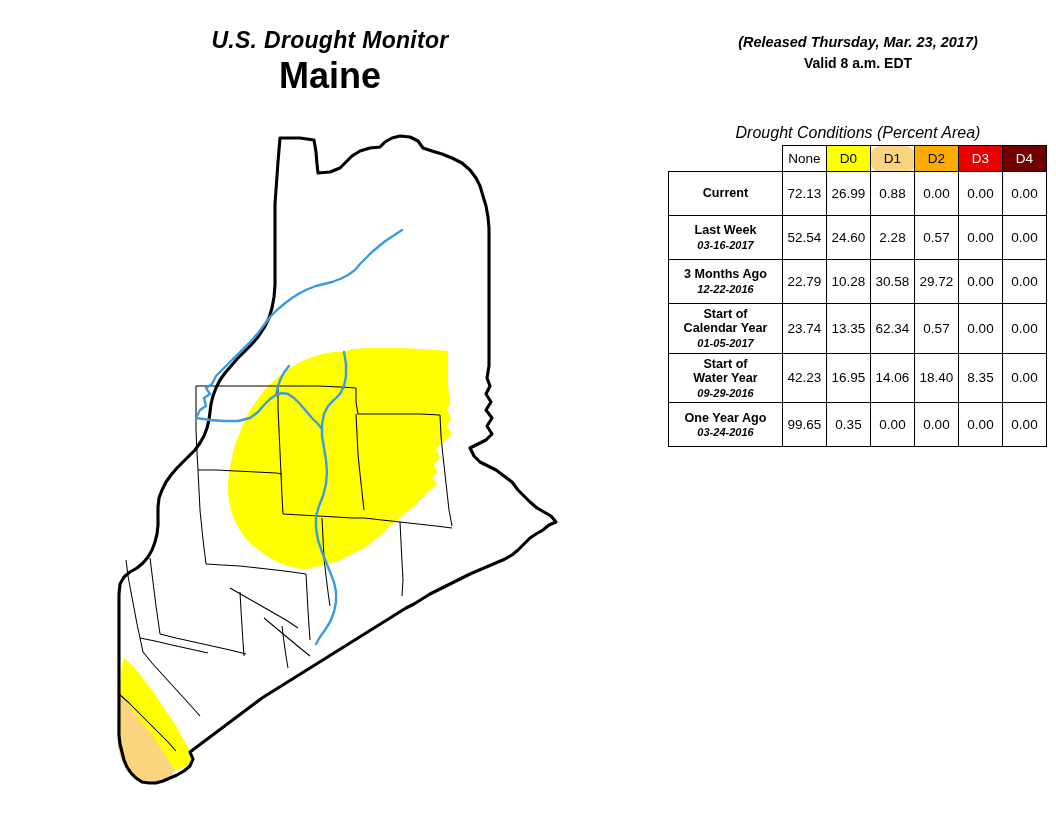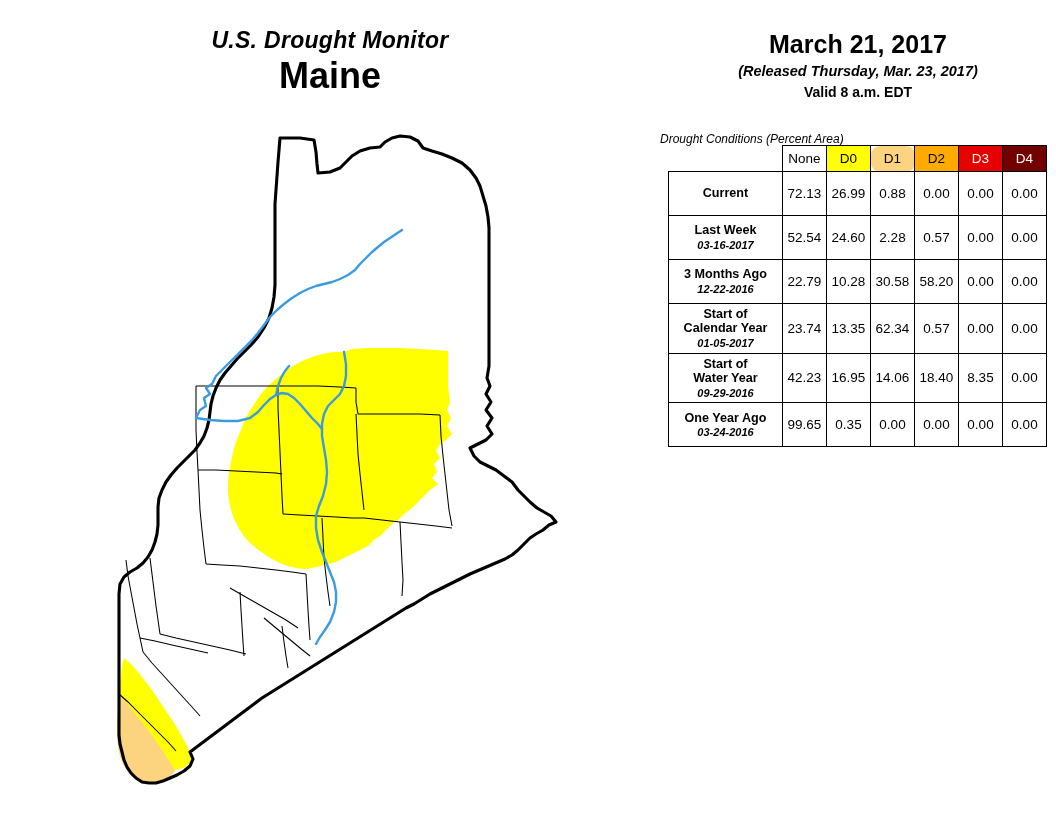--- a/index.html
+++ b/index.html
@@ -75,23 +75,24 @@
   }
   #date-valid {
     font-size: 14px;
     font-weight: bold;
     line-height: 1.3;
     margin-top: 2px;
   }
 
   #table-caption {
     position: absolute;
-    left: 0; top: 132px;
+    left: 0; top: 124px;
     width: 396px;
-    font-size: 12px;
+    text-align: center;
+    font-size: 16px;
     font-style: italic;
   }
 
   
   #dm-table {
     position: absolute;
     left: 8px; top: 145px;
     border-collapse: collapse;
     table-layout: fixed;
     width: 378px;
@@ -262,21 +263,20 @@
                  L 300,286 L 306,293 L 312,300 L 318,306 L 322,311"></path>
         <path d="M 276,277 L 278,268 L 281,260 L 285,253 L 289,248"></path>
       </g>
     </svg>
   </div>
 </div>
 
 <div id="right-panel">
 
   <div id="date-block">
-    <div id="date-main">March 21, 2017</div>
     <div id="date-released">(Released Thursday, Mar. 23, 2017)</div>
     <div id="date-valid">Valid 8 a.m. EDT</div>
   </div>
 
   <div id="table-caption">Drought Conditions (Percent Area)</div>
 
   <table id="dm-table">
     <colgroup>
       <col class="lbl">
         <col class="cat">
@@ -314,21 +314,21 @@
           <td class="val">2.28</td>
           <td class="val">0.57</td>
           <td class="val">0.00</td>
           <td class="val">0.00</td>
         </tr>
         <tr>
           <td class="rowlabel">3 Months Ago<span class="sub">12-22-2016</span></td>
           <td class="val">22.79</td>
           <td class="val">10.28</td>
           <td class="val">30.58</td>
-          <td class="val">58.20</td>
+          <td class="val">29.72</td>
           <td class="val">0.00</td>
           <td class="val">0.00</td>
         </tr>
         <tr>
           <td class="rowlabel">Start of<br>Calendar Year<span class="sub">01-05-2017</span></td>
           <td class="val">23.74</td>
           <td class="val">13.35</td>
           <td class="val">62.34</td>
           <td class="val">0.57</td>
           <td class="val">0.00</td>

